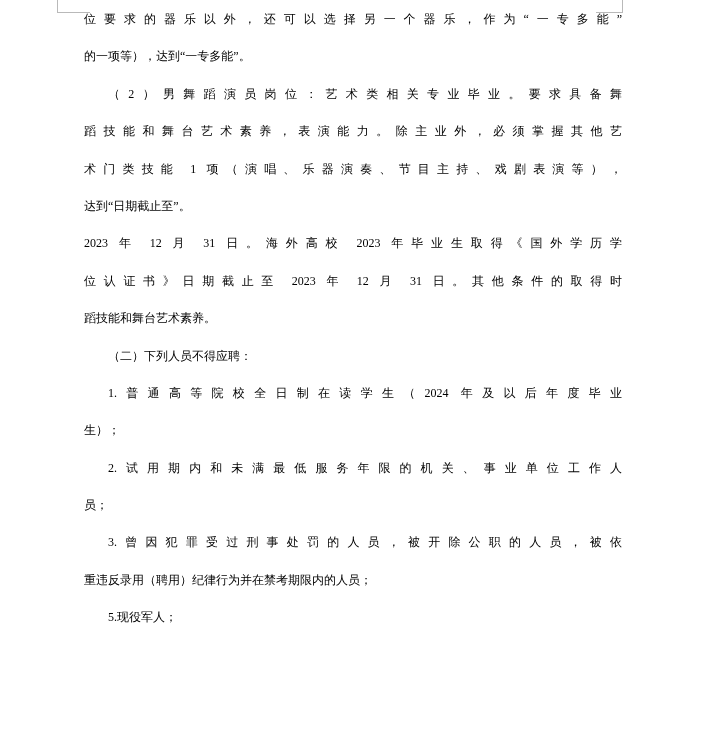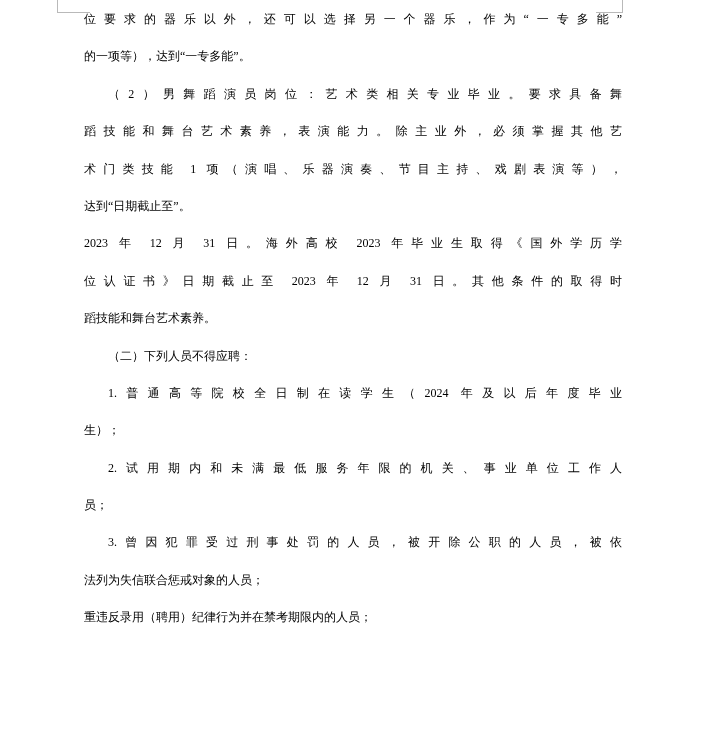--- a/index.html
+++ b/index.html
@@ -90,19 +90,21 @@
       <div class="para">
         <div class="line first">1.普通高等院校全日制在读学生（2024 年及以后年度毕业</div>
         <div class="line last">生）；</div>
       </div>
       <div class="para">
         <div class="line first">2.试用期内和未满最低服务年限的机关、事业单位工作人</div>
         <div class="line last">员；</div>
       </div>
       <div class="para">
         <div class="line first">3.曾因犯罪受过刑事处罚的人员，被开除公职的人员，被依</div>
-        <div class="line last">法列为失信联合惩戒对象的人员；</div>
       </div>
       <div class="para">
         <div class="line last">重违反录用（聘用）纪律行为并在禁考期限内的人员；</div>
+      </div>
+      <div class="para">
+        <div class="line first last">5.现役军人；</div>
       </div>
     </div>
 </div>
 
 </body></html>

